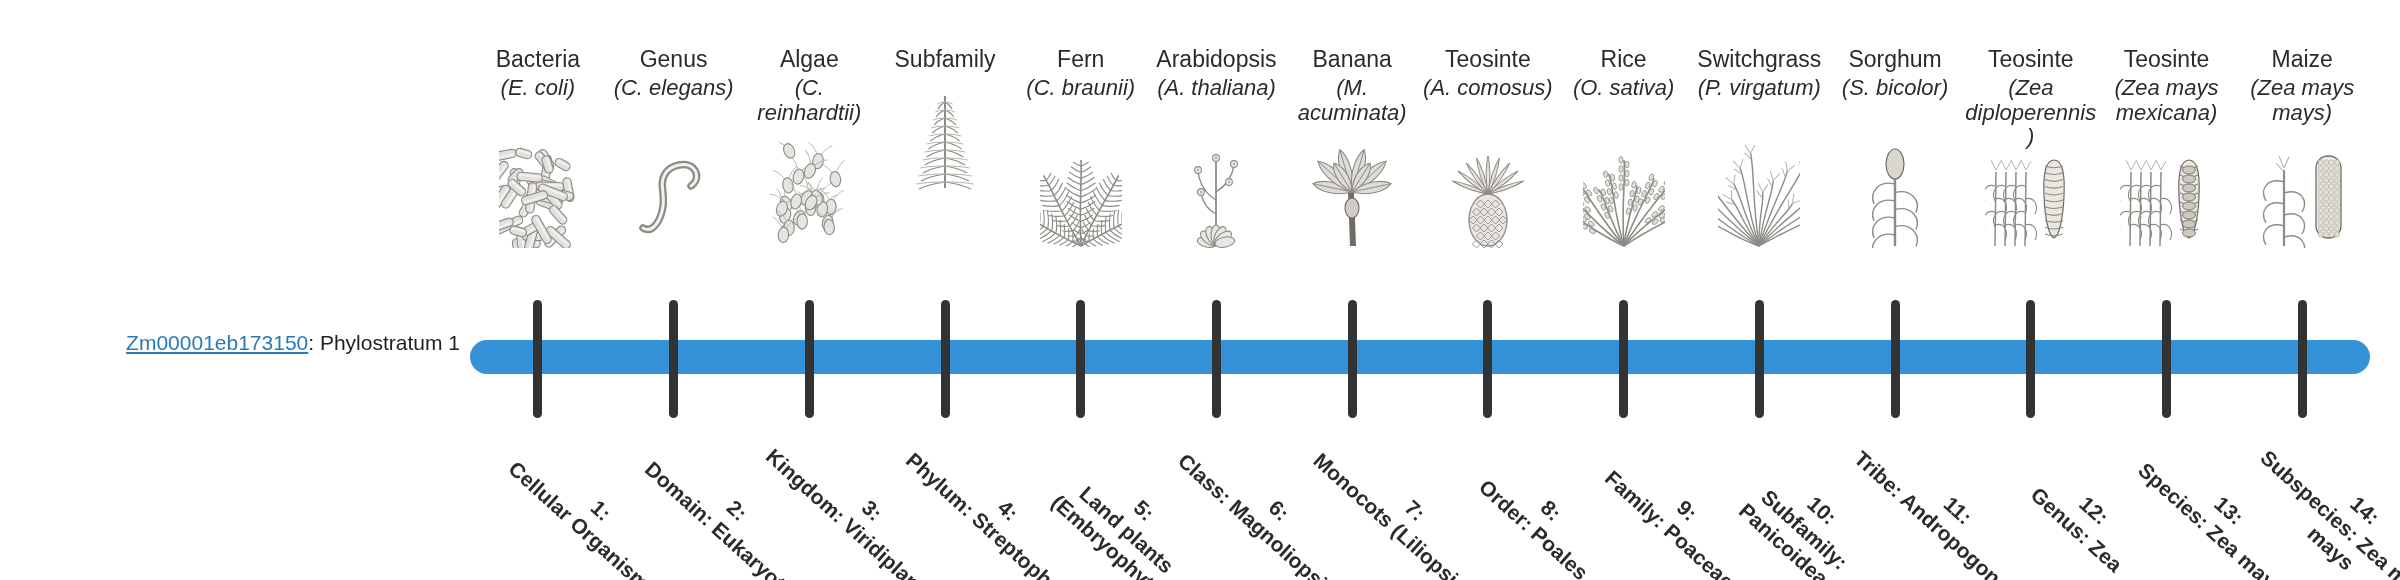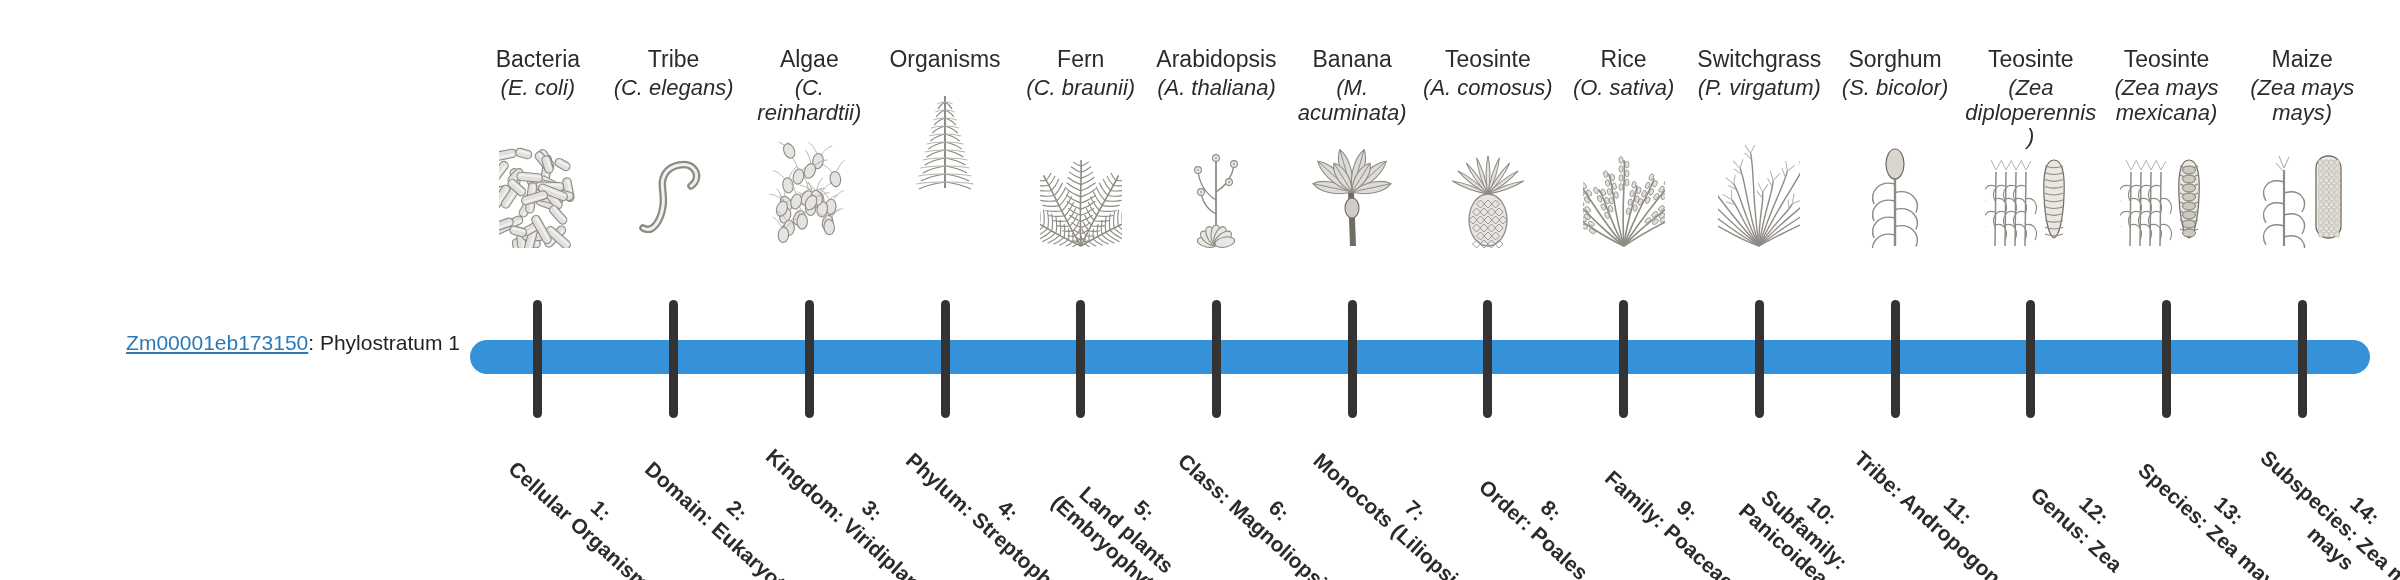--- a/index.html
+++ b/index.html
@@ -320,21 +320,21 @@
               <rect x="2" y="-2.4" width="26.4" height="2" rx="1" fill="#f4f3f1" opacity="0.9"></rect>
             </g>
             <g transform="translate(48.4,51.9) rotate(163.2)">
               <rect x="0" y="-4.2" width="26.8" height="8.4" rx="4.2" fill="#e2e0dc" stroke="#8e8b85" stroke-width="1.1"></rect>
               <rect x="2" y="-2.4" width="22.8" height="2" rx="1" fill="#f4f3f1" opacity="0.9"></rect>
             </g>
           </svg>
         </div>
       </div>
       <div class="species-col">
-        <div class="common-name">Tribe</div>
+        <div class="common-name">Genus</div>
         <div class="sci-name">(C. elegans)</div>
         <div class="organism">
           <svg width="86" height="106" viewBox="0 0 86 106">
             <path d="M12 86 C 22 92, 30 78, 32 64 C 34 50, 28 42, 34 32 C 40 22, 56 20, 62 26 C 68 32, 66 40, 60 44" fill="none" stroke="#8e8b85" stroke-width="7.5" stroke-linecap="round"></path>
             <path d="M12 86 C 22 92, 30 78, 32 64 C 34 50, 28 42, 34 32 C 40 22, 56 20, 62 26 C 68 32, 66 40, 60 44" fill="none" stroke="#f2f1ef" stroke-width="3" stroke-linecap="round"></path>
           </svg>
         </div>
       </div>
       <div class="species-col">
         <div class="common-name">Algae</div>
@@ -458,21 +458,21 @@
             </g>
             <g transform="translate(42.1,60.6) rotate(26.8)">
               <ellipse cx="0" cy="0" rx="5.2" ry="7.6" fill="#e6e4e0" stroke="#8e8b85" stroke-width="1.1"></ellipse>
               <path d="M-2 -7 C -6 -13, -9 -16, -12 -17" fill="none" stroke="#b6b2ab" stroke-width="0.9"></path>
               <path d="M2 -7 C 6 -13, 9 -16, 12 -17" fill="none" stroke="#b6b2ab" stroke-width="0.9"></path>
             </g>
           </svg>
         </div>
       </div>
       <div class="species-col">
-        <div class="common-name">Organisms</div>
+        <div class="common-name">Subfamily</div>
         <div class="organism">
           <svg width="82" height="106" viewBox="0 0 82 106">
             <path d="M41 104 L41 12" stroke="#8e8b85" stroke-width="2" fill="none"></path>
             <path d="M41 18 q -4.2 2 -7 7" fill="none" stroke="#8e8b85" stroke-width="1.2"></path>
             <path d="M41 18 q -4.8999999999999995 0 -7.700000000000001 2" fill="none" stroke="#b6b2ab" stroke-width="1"></path>
             <path d="M41 18 q 4.2 2 7 7" fill="none" stroke="#8e8b85" stroke-width="1.2"></path>
             <path d="M41 18 q 4.8999999999999995 0 7.700000000000001 2" fill="none" stroke="#b6b2ab" stroke-width="1"></path>
             <path d="M41 26 q -5.34 2 -8.9 7" fill="none" stroke="#8e8b85" stroke-width="1.2"></path>
             <path d="M41 26 q -6.2299999999999995 0 -9.790000000000001 2" fill="none" stroke="#b6b2ab" stroke-width="1"></path>
             <path d="M41 26 q 5.34 2 8.9 7" fill="none" stroke="#8e8b85" stroke-width="1.2"></path>

